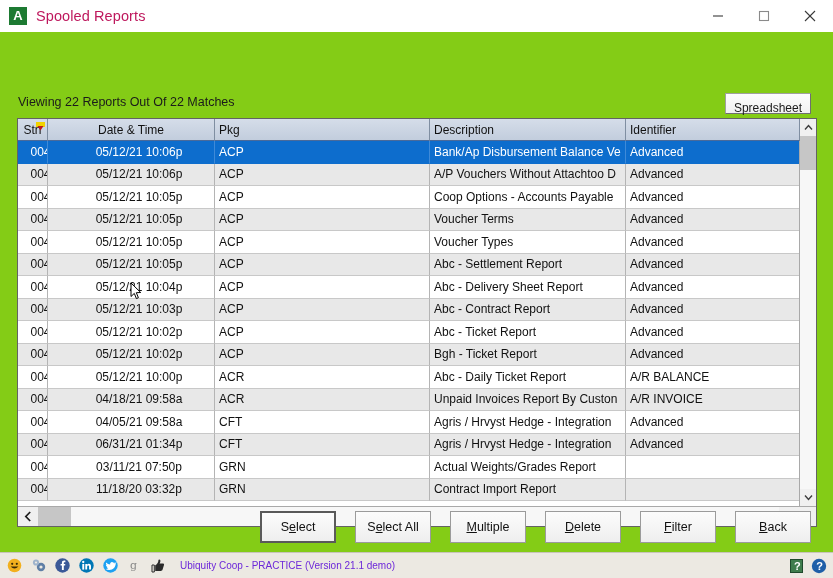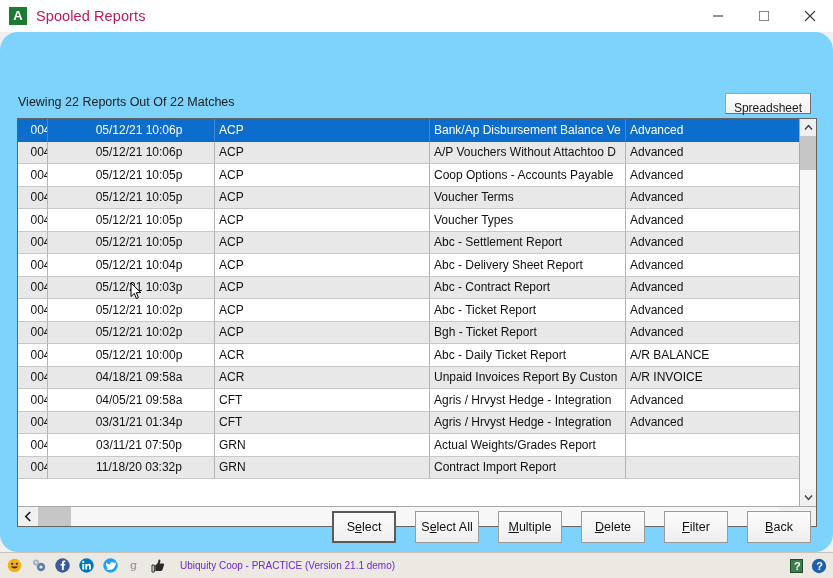--- a/index.html
+++ b/index.html
@@ -50,23 +50,22 @@
   .win-btn {
     width: 46px; height: 32px;
     display: flex; align-items: center; justify-content: center;
     color: #3a3a3a;
   }
   .win-btn svg { display: block; }
 
   
   .client {
     flex: 1 1 auto;
-    background: #7dd3fc;
+    background: #84cc16;
     position: relative;
-    border-radius: 18px;
   }
 
   .viewing-label {
     position: absolute;
     left: 18px; top: 63px;
     font-size: 12.5px;
     color: #1b1b1b;
   }
 
   .spreadsheet-btn {
@@ -207,21 +206,21 @@
     position: absolute;
     left: 0; right: 0; bottom: 8px;
     height: 34px;
     display: flex;
     justify-content: flex-end;
     align-items: center;
     padding-right: 22px;
     gap: 19px;
   }
   .btn {
-    width: 64px; height: 32px;
+    width: 76px; height: 32px;
     background: linear-gradient(#fcfcfc,#eeeeee);
     border: 1px solid #9b9b9b;
     font-size: 12.5px;
     color: #111;
     display: flex; align-items: center; justify-content: center;
     cursor: default;
     font-family: "Liberation Sans", sans-serif;
   }
   .btn.default { border: 2px solid #5a5a5a; }
   .btn u { text-decoration: underline; }
@@ -283,20 +282,41 @@
 
   <div class="client">
 
     <div class="viewing-label">Viewing 22 Reports Out Of 22 Matches</div>
     <div class="spreadsheet-btn">Spreadsheet</div>
 
     <div class="grid-wrap">
       <div class="grid-main">
         <div class="grid-cols">
 
+          <div class="hdr-row" id="hdr-row">
+              <div class="hdr-cell c-stn center">
+                <span>Stn</span>
+                <span class="sort-mark"><svg width="9" height="9" viewBox="0 0 9 9">
+                    <rect x="0" y="0" width="9" height="5" fill="#f2d200"></rect>
+                    <path d="M1.5 4 L7.5 4 L4.5 8.5 Z" fill="#c01b1b"></path>
+                  </svg></span>
+              </div>
+              <div class="hdr-cell c-dt center">
+                <span>Date &amp; Time</span>
+              </div>
+              <div class="hdr-cell c-pkg">
+                <span>Pkg</span>
+              </div>
+              <div class="hdr-cell c-desc">
+                <span>Description</span>
+              </div>
+              <div class="hdr-cell c-id">
+                <span>Identifier</span>
+              </div>
+            </div>
 
           <div class="rows" id="rows">
               <div class="row sel">
                 <div class="cell c-stn center">004</div>
                 <div class="cell c-dt center">05/12/21  10:06p</div>
                 <div class="cell c-pkg">ACP</div>
                 <div class="cell c-desc">Bank/Ap Disbursement Balance Ve</div>
                 <div class="cell c-id">Advanced</div>
               </div>
               <div class="row alt">
@@ -378,21 +398,21 @@
               </div>
               <div class="row plain">
                 <div class="cell c-stn center">004</div>
                 <div class="cell c-dt center">04/05/21  09:58a</div>
                 <div class="cell c-pkg">CFT</div>
                 <div class="cell c-desc">Agris / Hrvyst Hedge - Integration</div>
                 <div class="cell c-id">Advanced</div>
               </div>
               <div class="row alt">
                 <div class="cell c-stn center">004</div>
-                <div class="cell c-dt center">03/31/21  01:34p</div>
+                <div class="cell c-dt center">06/31/21  01:34p</div>
                 <div class="cell c-pkg">CFT</div>
                 <div class="cell c-desc">Agris / Hrvyst Hedge - Integration</div>
                 <div class="cell c-id">Advanced</div>
               </div>
               <div class="row plain">
                 <div class="cell c-stn center">004</div>
                 <div class="cell c-dt center">03/11/21  07:50p</div>
                 <div class="cell c-pkg">GRN</div>
                 <div class="cell c-desc">Actual Weights/Grades Report</div>
                 <div class="cell c-id"></div>

